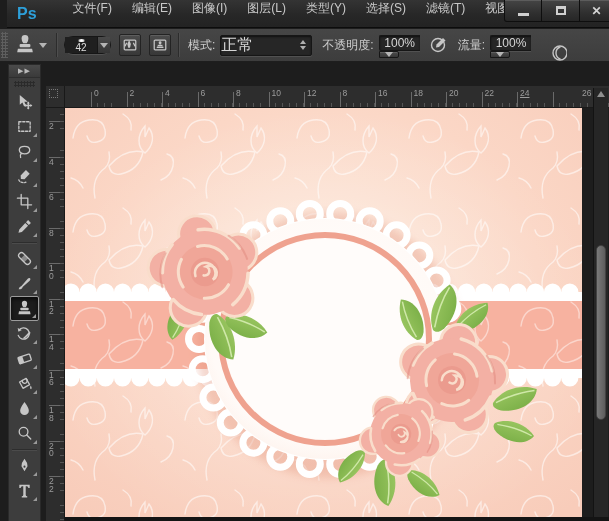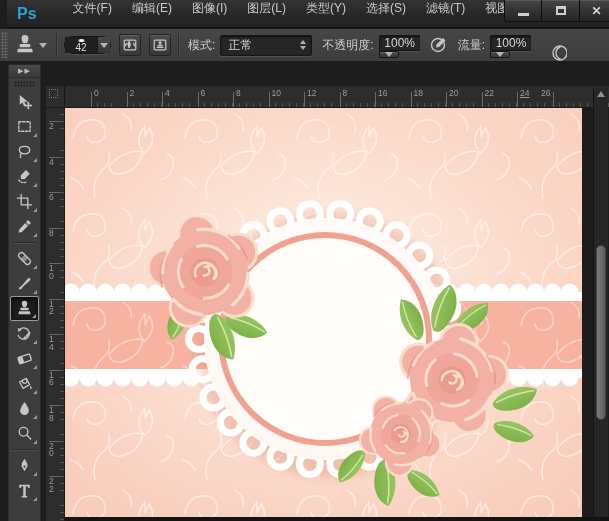--- a/index.html
+++ b/index.html
@@ -45,21 +45,21 @@
   .bp-size { font-size:10px; color:#ddd; line-height:11px; }
   .bp-arrow { width:13px; background:linear-gradient(#4a4a4a,#353535); border-left:1px solid #161616;
               display:flex; align-items:center; justify-content:center; }
   .opt-btn { width:22px; height:22px; background:linear-gradient(#4c4c4c,#383838);
              border:1px solid #232323; border-radius:2px; display:flex; align-items:center;
              justify-content:center; margin-left:8px; box-shadow:inset 0 1px 0 #5e5e5e; }
   .opt-label { font-size:12px; color:#cccccc; white-space:nowrap; margin:0 5px 0 2px; }
   .opt-select { width:92px; height:21px; background:#262626; border:1px solid #161616;
                 border-radius:2px; box-shadow:0 1px 0 #515151, inset 0 1px 2px rgba(0,0,0,.6);
                 display:flex; align-items:center; }
-  .opt-select .val { flex:1; font-size:12px; color:#d6d6d6; padding-left:7px; }
+  .opt-select .val { flex:1; font-size:16px; color:#d6d6d6; }
   .spinner { display:flex; flex-direction:column; gap:2px; margin-right:5px; }
   .spin-up { width:0;height:0;border-left:3.5px solid transparent;border-right:3.5px solid transparent;border-bottom:4px solid #b0b0b0; }
   .spin-dn { width:0;height:0;border-left:3.5px solid transparent;border-right:3.5px solid transparent;border-top:4px solid #b0b0b0; }
   .value-combo { display:flex; height:21px;flex-direction:column; }
   .vc-field { width:41px; background:#262626; border:1px solid #161616; border-right:none;
               border-radius:2px 0 0 2px; box-shadow:0 1px 0 #515151, inset 0 1px 2px rgba(0,0,0,.6);
               display:flex; align-items:center; justify-content:center; font-size:12px; color:#d6d6d6; }
   .vc-btn { width:20px; background:linear-gradient(#4c4c4c,#383838); border:1px solid #161616;
             border-radius:0 2px 2px 0; display:flex; align-items:center; justify-content:center;
             box-shadow:inset 0 1px 0 #5e5e5e; }
@@ -430,21 +430,21 @@
         <span class="rlabel" style="left: 313px;">16</span>
         <div class="tick" style="left: 345.5px;"></div>
         <span class="rlabel" style="left: 348.5px;">18</span>
         <div class="tick" style="left: 381px;"></div>
         <span class="rlabel" style="left: 384px;">20</span>
         <div class="tick" style="left: 416.5px;"></div>
         <span class="rlabel" style="left: 419.5px;">22</span>
         <div class="tick" style="left: 452px;"></div>
         <span class="rlabel" style="left: 455px; text-decoration: underline;">24</span>
         <div class="tick" style="left: 487.5px;"></div>
-        <span class="rlabel" style="left: 476px;">26</span>
+        <span class="rlabel" style="left: 517px;">26</span>
       </div>
     <div class="ruler-v" id="ruler-v">
         <div class="tick" style="top: 13px;"></div>
         <span class="rlabel" style="top: 15px;">
           <span>2</span>
         </span>
         <div class="tick" style="top: 48.5px;"></div>
         <span class="rlabel" style="top: 50.5px;">
           <span>4</span>
         </span>

